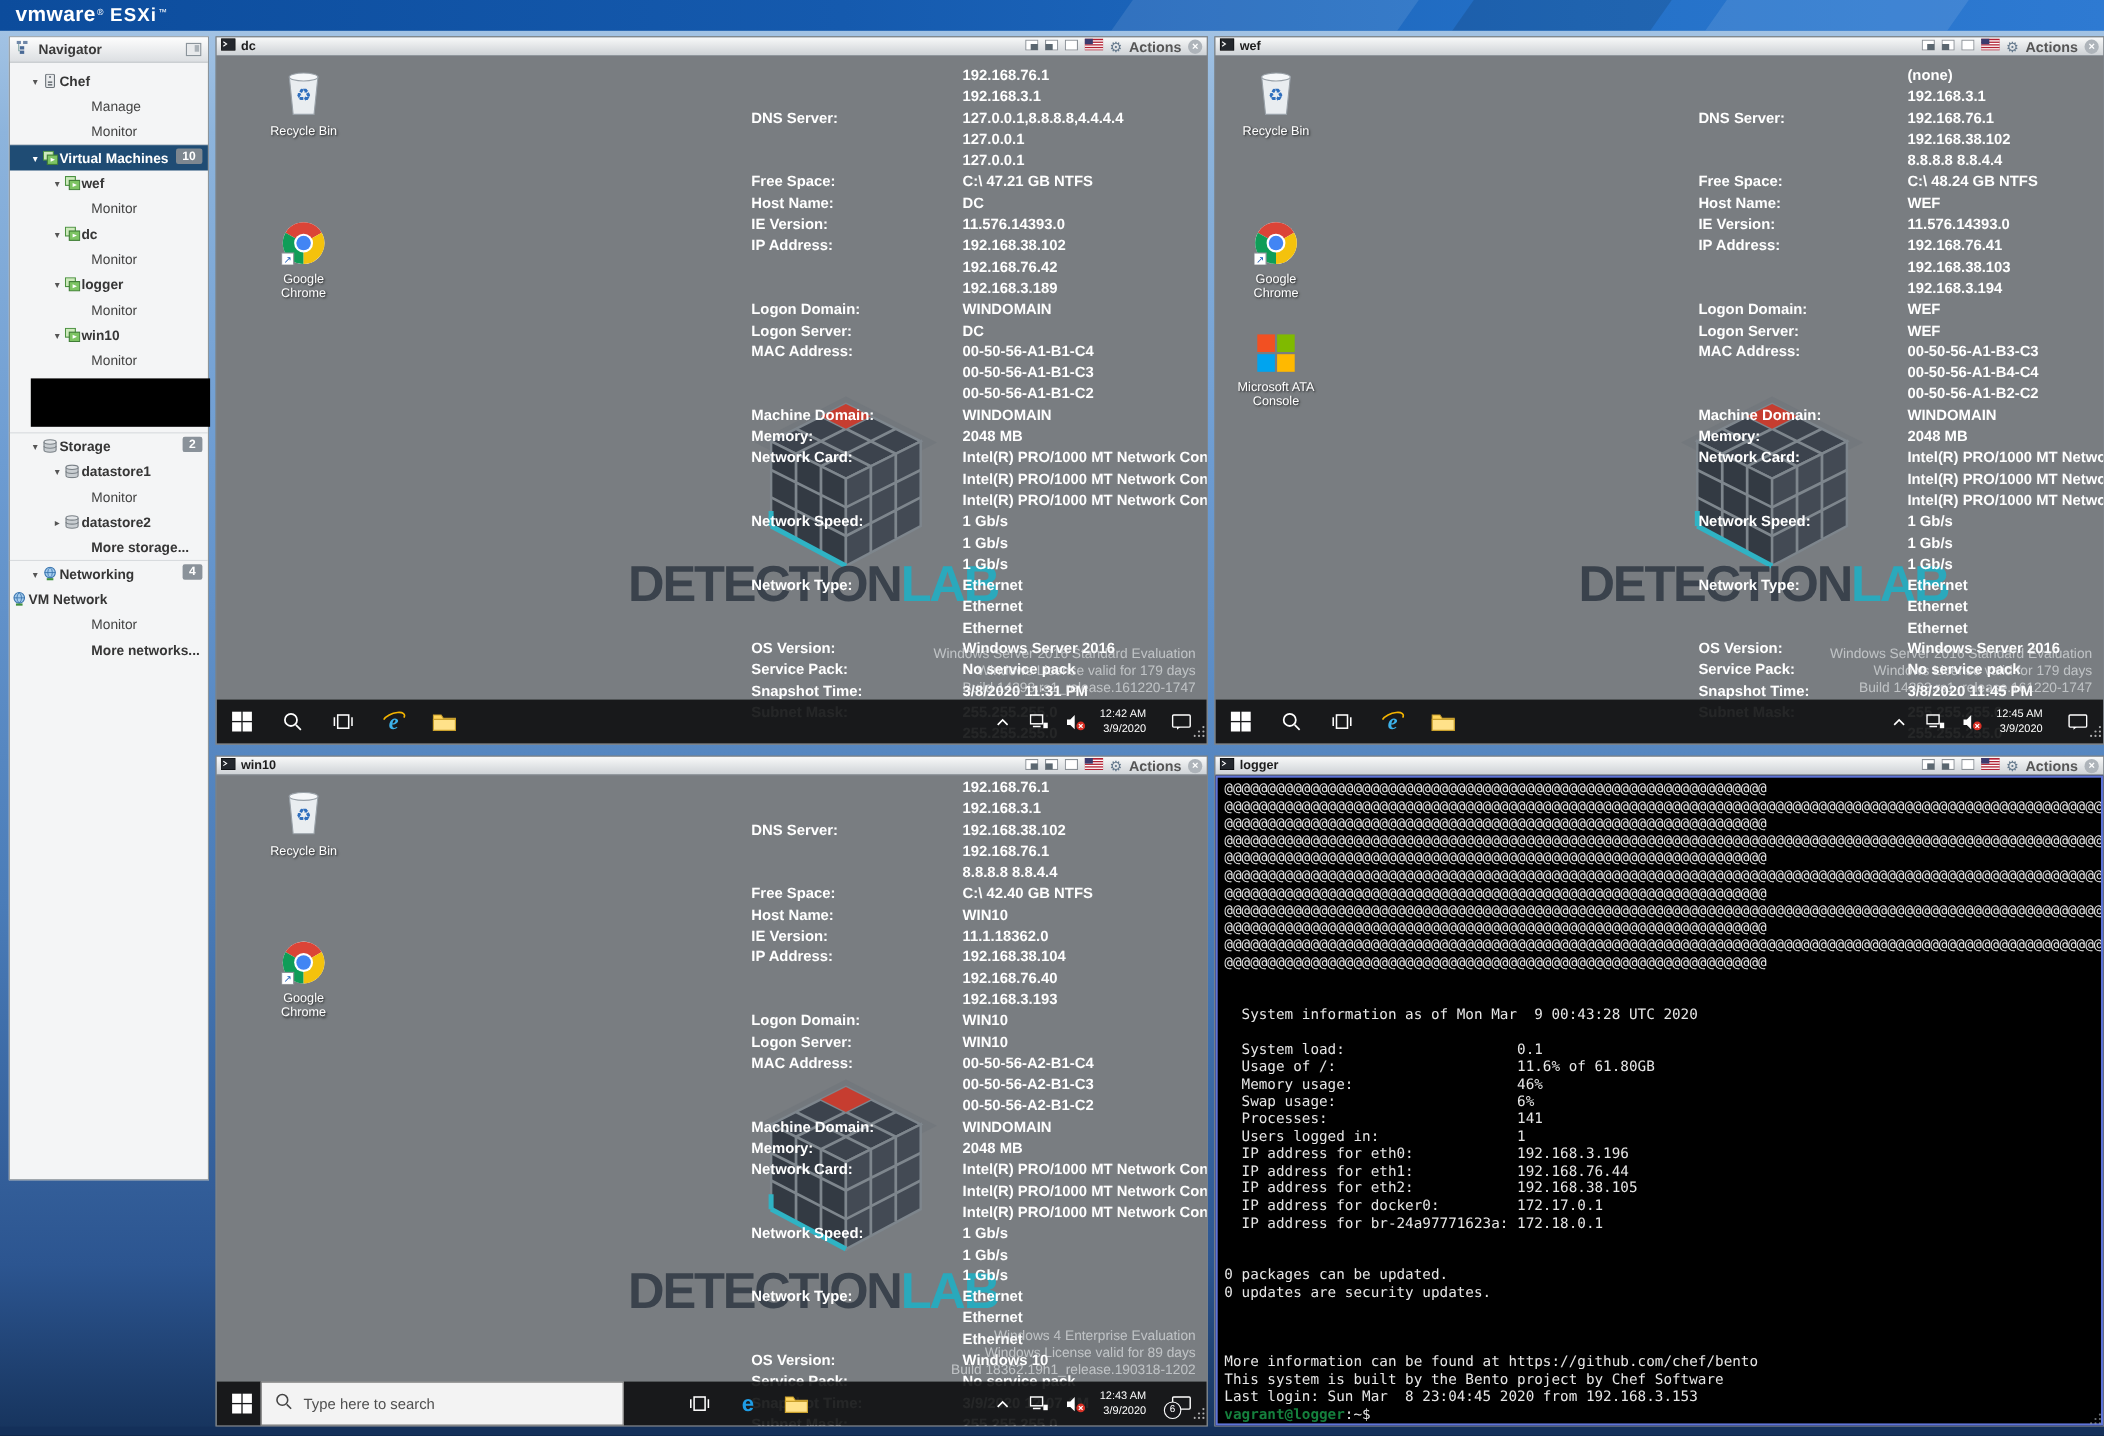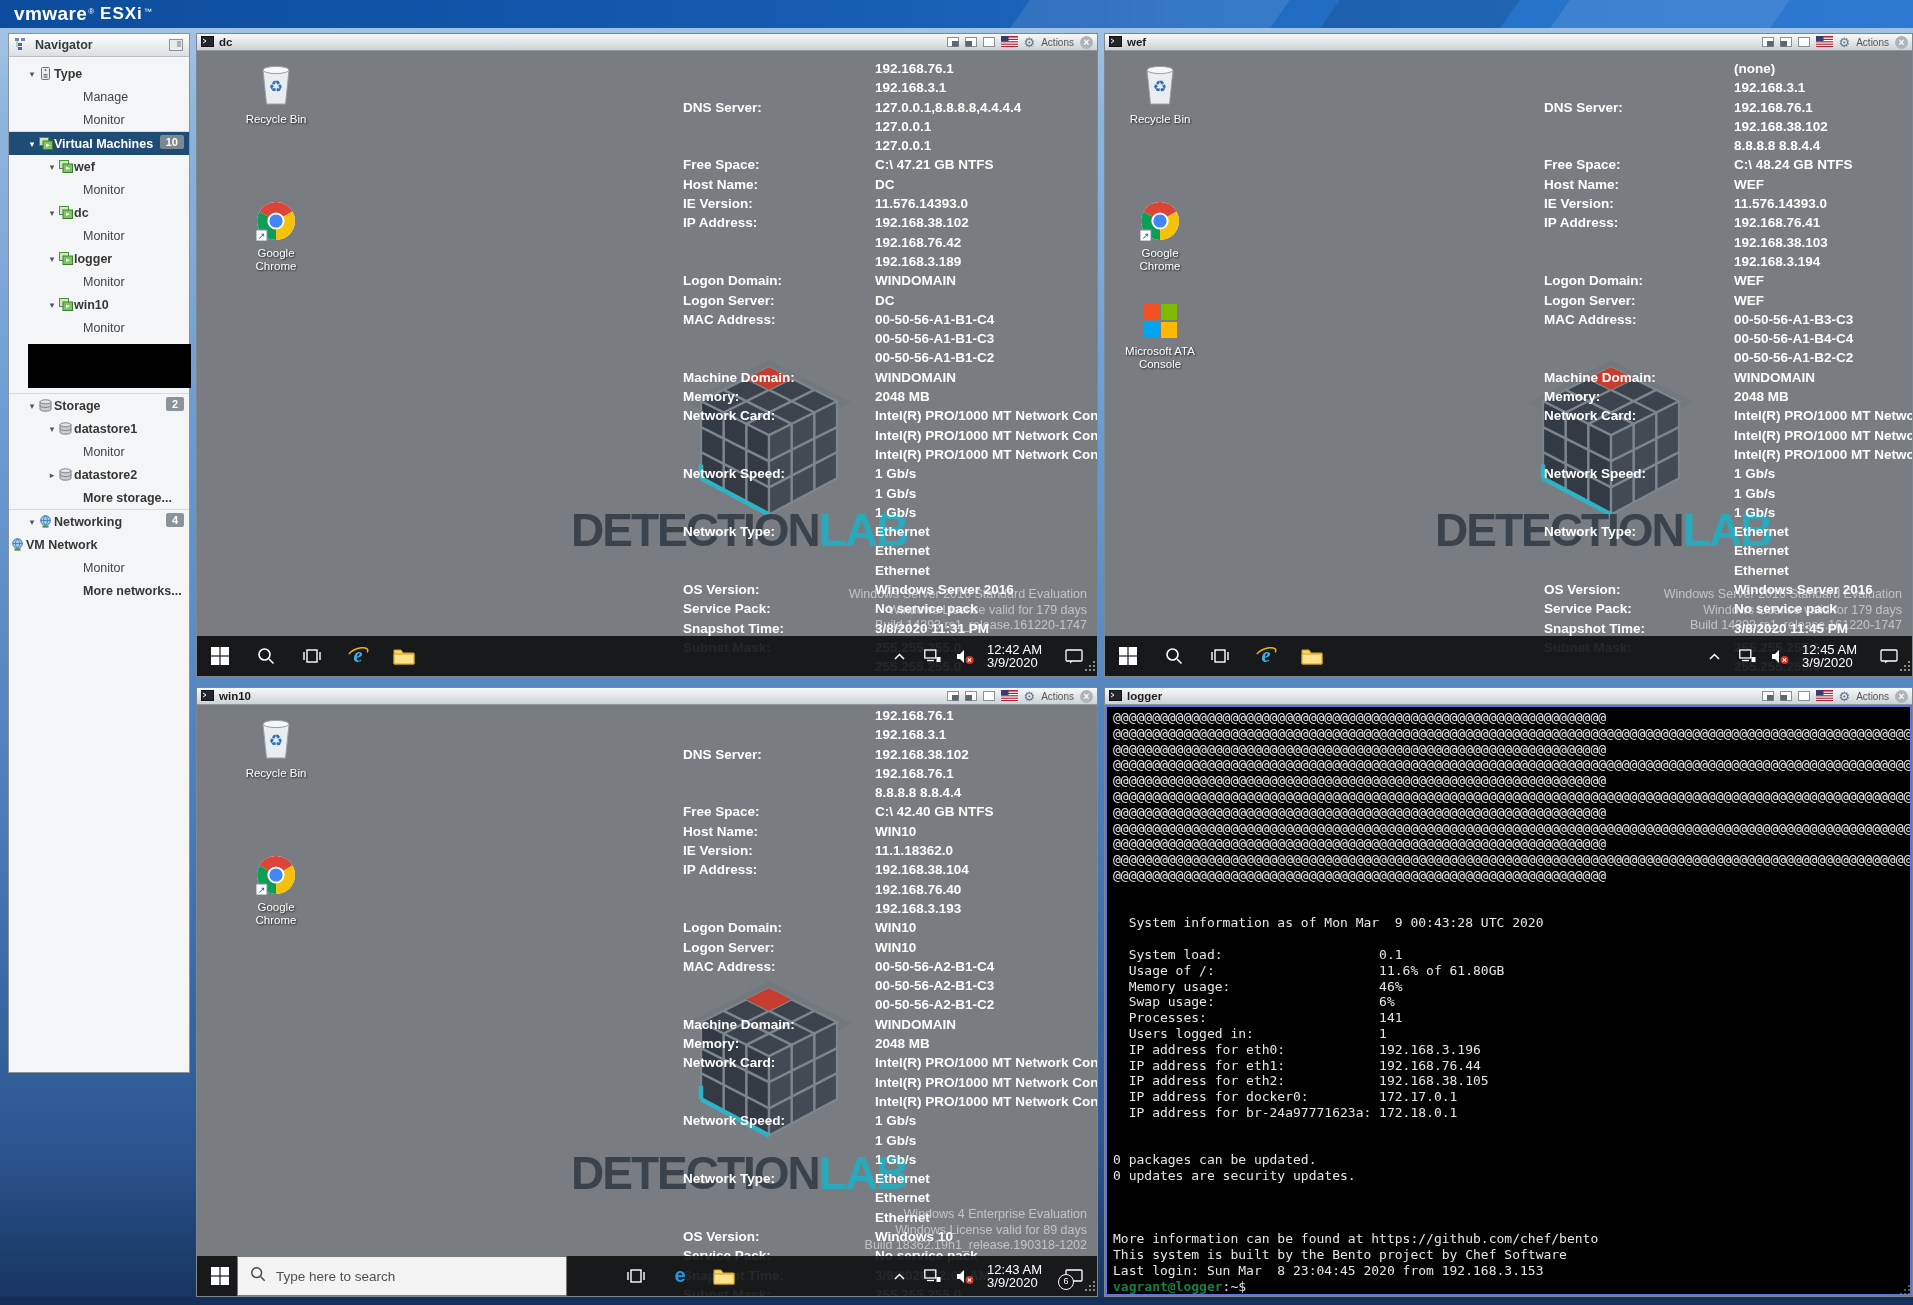--- a/index.html
+++ b/index.html
@@ -44,21 +44,21 @@
   #win-dc{left:196px;top:33px;width:902px;height:644px;}
   #win-wef{left:1104px;top:33px;width:809px;height:644px;}
   #win-win10{left:196px;top:687px;width:902px;height:610px;}
   #win-logger{left:1104px;top:687px;width:809px;height:610px;}
   .titlebar{position:absolute;left:0;top:0;right:0;height:17px;
     background:linear-gradient(#f8f9f9,#ced2d6);border-bottom:1px solid #8f969c;
     display:flex;align-items:center;padding:0 4px;gap:5px;box-sizing:border-box;}
   .wtitle{font-size:11.5px;font-weight:bold;color:#1c1c1c;flex:1;white-space:nowrap;overflow:hidden;}
   .wctrl{display:flex;align-items:center;gap:6px;}
   .gear{font-size:13px;color:#64798c;line-height:1;}
-  .actions-label{font-size:10px;color:#555;}
+  .actions-label{font-size:13px;color:#555;font-weight:bold;}
   .wclose{width:13px;height:13px;border-radius:50%;background:#aeb4ba;color:#fff;font-size:10px;line-height:13px;
     text-align:center;font-weight:bold;}
   .desktop{position:absolute;left:0;right:0;top:17px;bottom:0;background:#797d81;overflow:hidden;}
   
   .bginfo{position:absolute;left:0;right:0;}
   .bgrow{position:relative;height:19.3px;}
   .bgrow span{position:absolute;top:0;white-space:nowrap;color:#fff;font-size:13.5px;font-weight:bold;}
   .bgrow .bgl{left:var(--lx);}
   .bgrow .bgv{left:var(--vx);}
   #win-dc .desktop,#win-win10 .desktop{--lx:486px;--vx:678px;}
@@ -89,21 +89,21 @@
   
   .taskbar{position:absolute;left:0;right:0;bottom:0;height:40px;background:rgba(13,14,16,.90);
     display:flex;align-items:center;z-index:5;}
   .tb-left{display:flex;align-items:center;gap:24px;padding-left:12px;}
   .tbi{display:inline-flex;align-items:center;justify-content:center;width:22px;height:22px;}
   .searchbox{margin-left:6px;width:330px;height:40px;background:#f3f3f3;border:1px solid #777;
     box-sizing:border-box;display:flex;align-items:center;gap:10px;padding:0 12px;}
   .searchbox .ph{font-size:13.5px;color:#4f4f4f;}
   .tb-mid{display:flex;align-items:center;gap:22px;margin-left:58px;}
   .tright{margin-left:auto;display:flex;align-items:center;gap:11px;padding-right:12px;}
-  .clock{color:#fff;font-size:13px;line-height:13px;text-align:left;}
+  .clock{color:#fff;font-size:10px;line-height:13px;text-align:right;}
   .acwrap{position:relative;display:inline-flex;margin-left:10px;}
   .acbadge{position:absolute;left:-5px;bottom:-3px;width:14px;height:14px;border-radius:50%;
     background:#16161a;border:1px solid #fff;color:#fff;font-size:9px;line-height:13px;text-align:center;}
   .grip{position:absolute;right:1px;bottom:1px;z-index:9;opacity:.7;}
   
   .terminal{position:absolute;left:0;right:0;top:17px;bottom:0;background:#000;
     border:2px solid #5e74d8;box-sizing:border-box;padding:3px 0 0 6px;overflow:hidden;}
   .tline{height:15.8px;font-family:"DejaVu Sans Mono",monospace;font-size:13px;line-height:15.8px;
     color:#e6e6e6;white-space:pre;overflow:hidden;}
   .prompt-user{color:#15803d;font-weight:bold;}
@@ -145,21 +145,21 @@
         <div class="trow lvl0" style="--ax:18px;--tx:51px">
           <span class="arrow">▾</span>
           <span class="ticon">
             <svg width="11" height="13" viewBox="0 0 11 13">
               <rect x="1.5" y="0.5" width="8" height="12" rx="1" fill="#e9ebed" stroke="#6b7278"></rect>
               <circle cx="5.5" cy="3" r="1" fill="#6b7278"></circle>
               <rect x="3.5" y="7" width="4" height="1.4" fill="#6b7278"></rect>
               <rect x="3.5" y="9.4" width="4" height="1.4" fill="#6b7278"></rect>
             </svg>
           </span>
-          <span class="tlabel b">Type</span>
+          <span class="tlabel b">Chef</span>
         </div>
         <div class="trow lvl1 noicon" style="--ax:38px;--tx:74px">
           <span class="tlabel">Manage</span>
         </div>
         <div class="trow lvl1 noicon" style="--ax:38px;--tx:74px">
           <span class="tlabel">Monitor</span>
         </div>
         <div class="trow lvl0 sel sect" style="--ax:18px;--tx:51px">
           <span class="arrow">▾</span>
           <span class="ticon">

